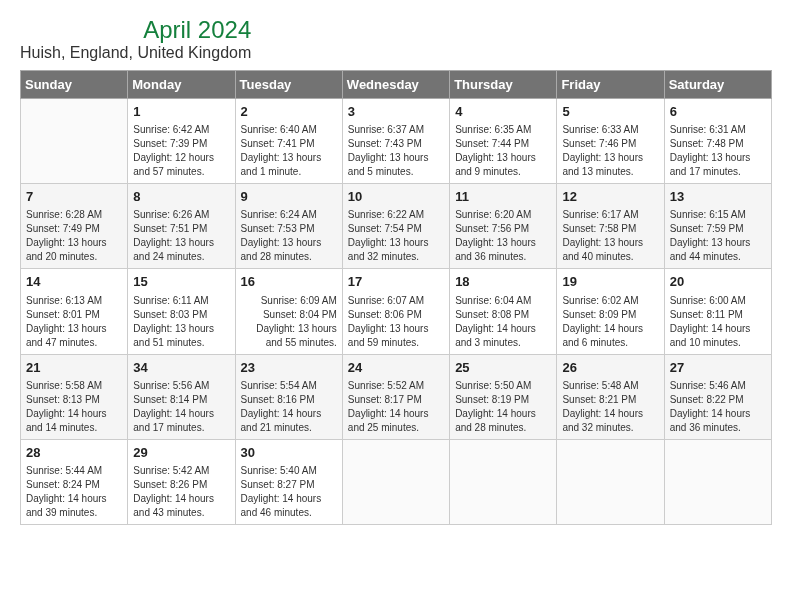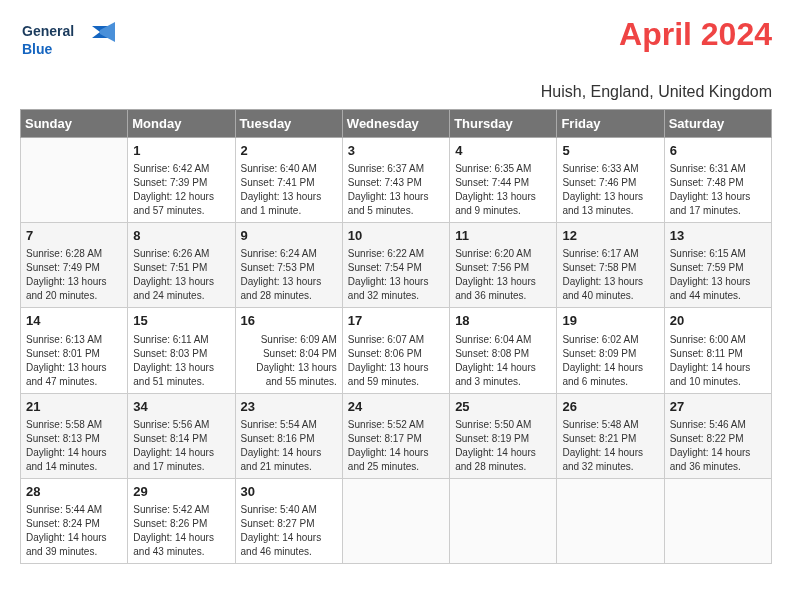--- a/index.html
+++ b/index.html
@@ -18,28 +18,27 @@
     }
     .logo {
       display: flex;
       flex-direction: column;
       align-items: flex-start;
     }
     .title-area {
       text-align: right;
     }
     .month-title {
-      font-size: 32px;
-      font-weight: bold;
-      color: #ef4444;
+      font-size: 24px;
+      font-weight: normal;
+      color: #15803d;
     }
     .subtitle {
       font-size: 16px;
       color: #333;
-      margin-top: 30px;
     }
     table {
       width: 100%;
       border-collapse: collapse;
       font-size: 11px;
     }
     thead tr th {
       background: #737373;
       color: #fff;
       padding: 6px 4px;
@@ -74,30 +73,20 @@
       color: #333;
     }
     .empty-cell {
       background: #fafafa;
     }
   </style>
 </head>
 <body>
 
 <div class="header-area">
-  <div class="logo">
-    <svg width="100" height="45" viewBox="0 0 100 45">
-
-      <text x="2" y="20" font-family="Arial" font-size="14" font-weight="bold" fill="#1a3a5c">General</text>
-      <text x="2" y="38" font-family="Arial" font-size="14" font-weight="bold" fill="#1565c0">Blue</text>
-
-      <polygon points="72,10 90,10 90,22 72,22 80,16" fill="#1565c0"></polygon>
-      <polygon points="80,14 95,6 95,26 80,18" fill="#4a90d9"></polygon>
-    </svg>
-  </div>
   <div class="title-area">
     <div class="month-title">April 2024</div>
     <div class="subtitle">Huish, England, United Kingdom</div>
   </div>
 </div>
 
 <table>
   <thead>
     <tr>
     <th>Sunday</th>

